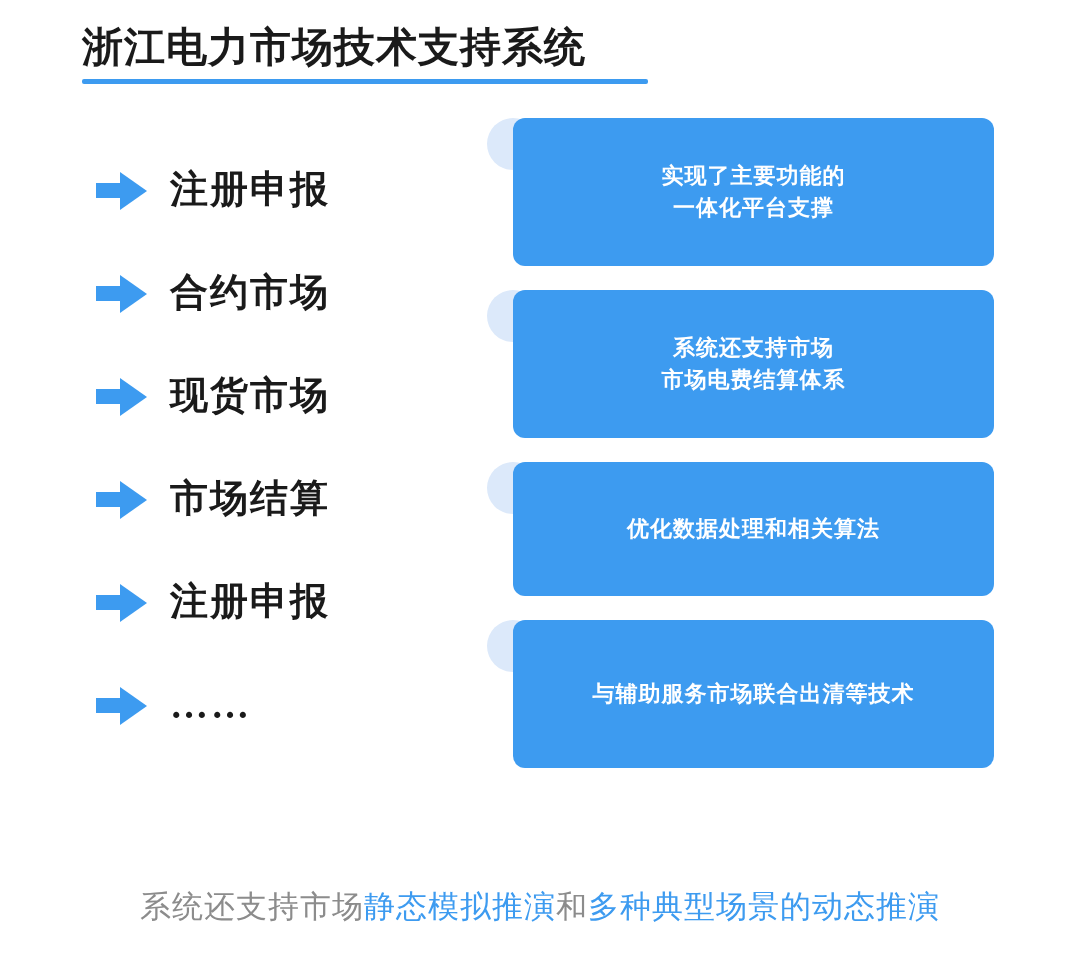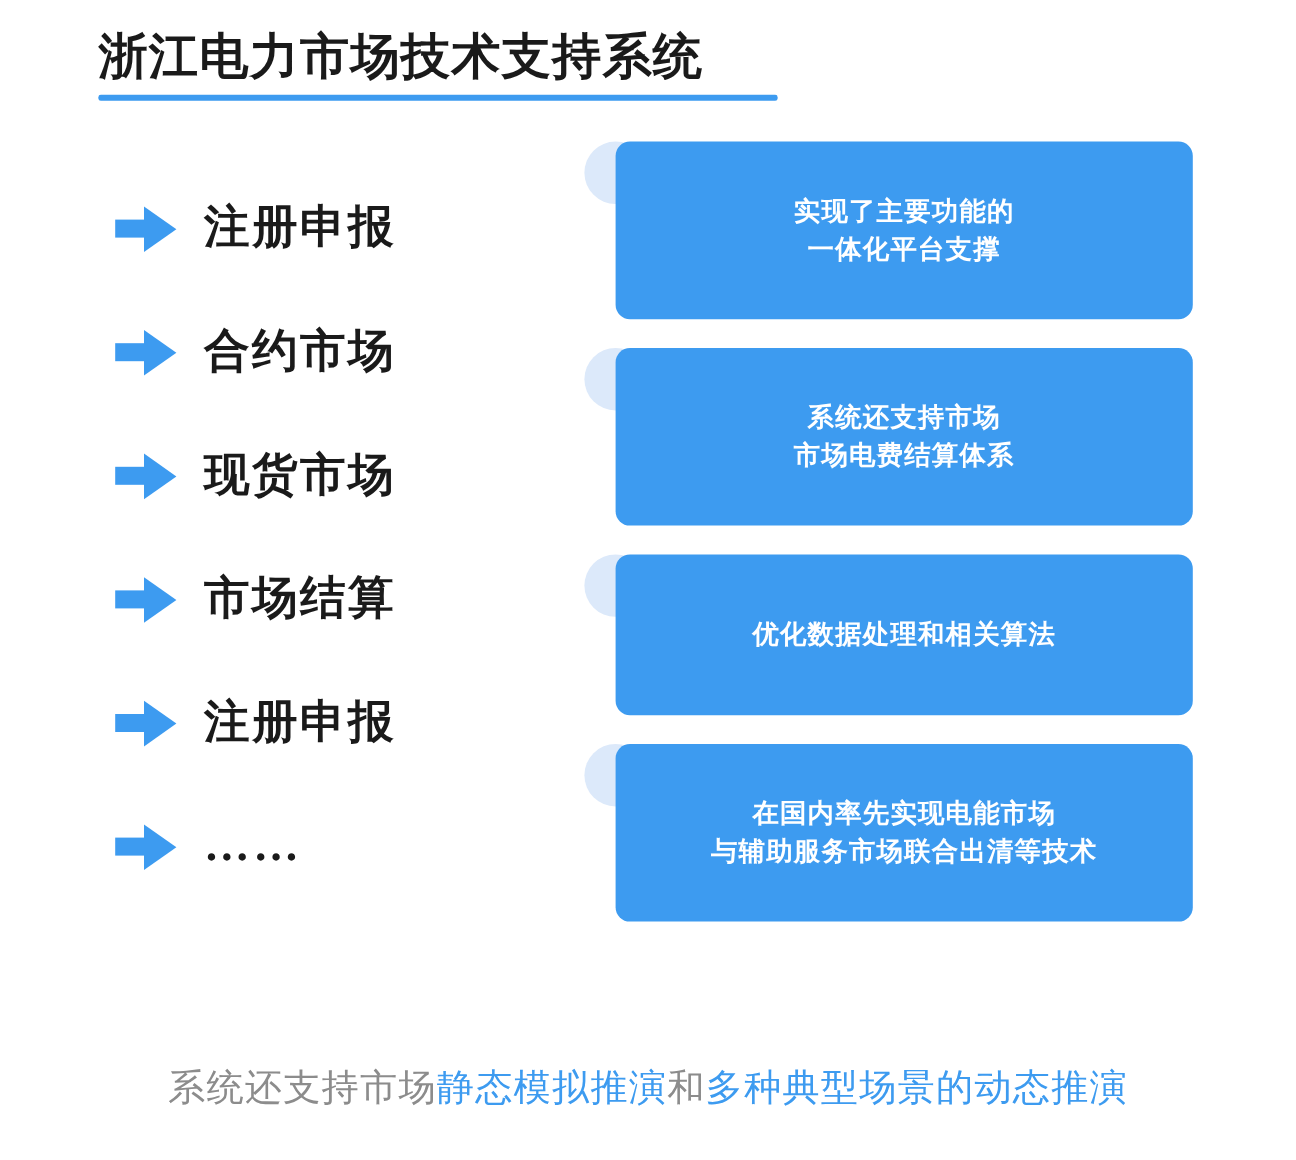--- a/index.html
+++ b/index.html
@@ -251,21 +251,20 @@
         <span class="card-lines">
           <span class="card-line">优化数据处理和相关算法</span>
         </span>
       </div>
     </div>
 
     <div class="card-wrap">
       <span class="card-dot"></span>
       <div class="card h2b">
         <span class="card-lines">
-          <span class="card-line">在国内率先实现电能市场</span>
           <span class="card-line">与辅助服务市场联合出清等技术</span>
         </span>
       </div>
     </div>
 
   </div>
 
   <div class="footer">
     <span>系统还支持市场</span><span class="hl">静态模拟推演</span><span>和</span><span class="hl">多种典型场景的动态推演</span>
   </div>

